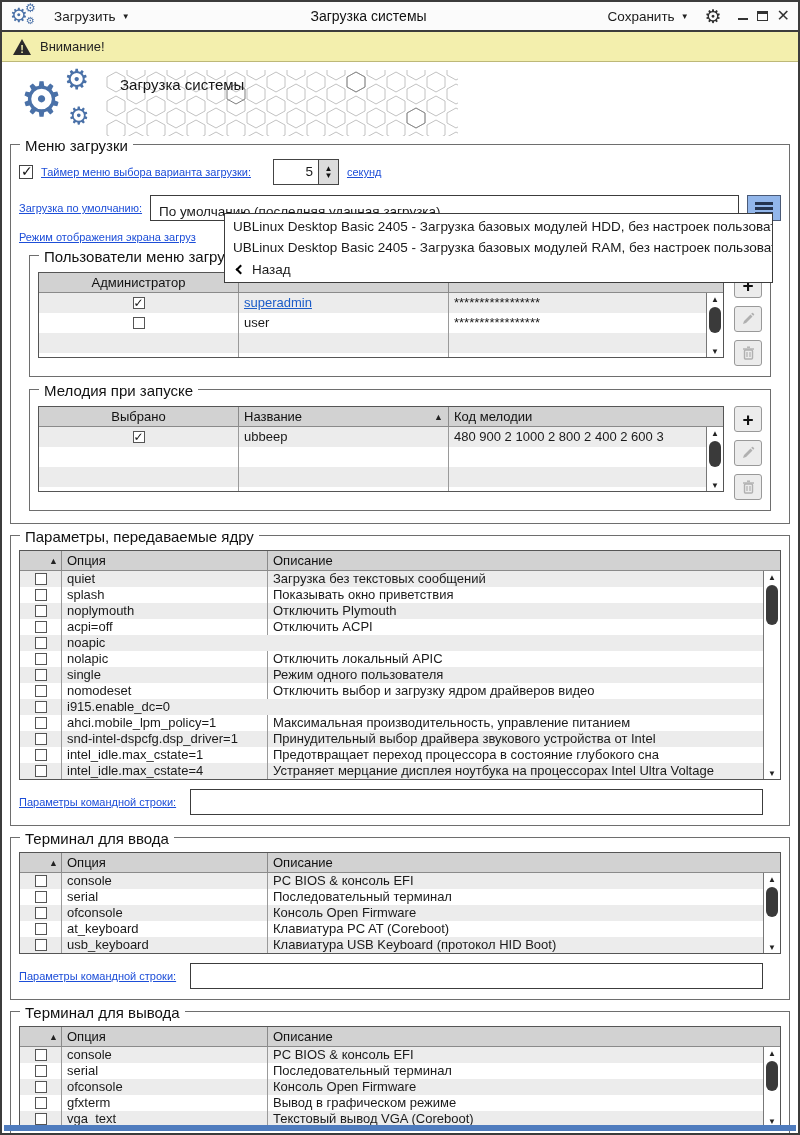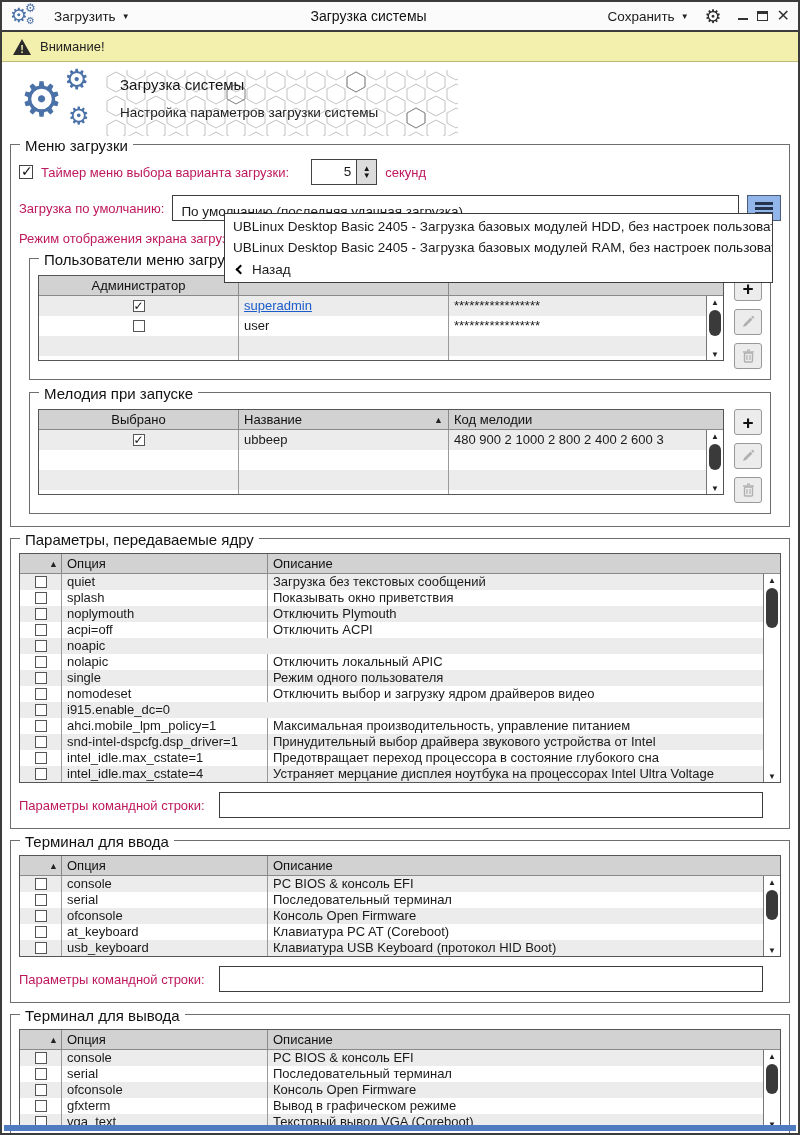--- a/index.html
+++ b/index.html
@@ -41,21 +41,21 @@
   .gears-big .g3{font-size:24px;left:48px;top:34px;}
   .banner-text{position:absolute;left:110px;top:6px;}
   .banner-title{font-size:15px;color:#161616;}
   .banner-sub{font-size:13.5px;color:#222;margin-top:12px;}
   
   .fs{position:relative;border:1px solid #6e6e6e;margin:0 0 11px;padding:14px 8px 8px;}
   .leg{position:absolute;top:-8px;left:9px;background:#fff;padding:0 5px;font-size:15px;color:#111;}
   .fs-inner{border:1px solid #6e6e6e;margin:12px 10px 2px;padding:16px 8px 10px;position:relative;}
   
   .frow{display:flex;align-items:center;gap:8px;margin-bottom:10px;}
-  .lbl{font-size:13px;color:#be185d;white-space:nowrap;}
+  .lbl{font-size:11px;color:#1d4ed8;white-space:nowrap;text-decoration:underline;}
   .cbx{width:14px;height:14px;border:1px solid #444;background:#fff;position:relative;flex:0 0 auto;}
   .cbx.on::after{content:"✓";position:absolute;left:1px;top:-3px;font-size:14px;font-weight:bold;color:#111;}
   .spin{display:flex;height:26px;border:1px solid #444;margin-left:14px;}
   .spin-val{width:44px;background:#fff;font-size:13.5px;text-align:right;padding:4px 5px 0 0;}
   .spin-btns{width:20px;background:#dcdcdc;border-left:1px solid #444;display:flex;flex-direction:column;
     align-items:center;justify-content:center;}
   .spin-btns span{font-size:8px;line-height:7px;color:#111;}
   .txtfield{flex:1;height:26px;border:1px solid #3c3c3c;background:#fff;font-size:13.5px;
     padding:8px 8px 0;white-space:nowrap;overflow:hidden;}
   .menu-btn{width:34px;height:26px;background:var(--menubtn);border:1px solid #4a5a77;
@@ -169,21 +169,20 @@
         <path d="M250 2 L259 7 L259 17 L250 22 L241 17 L241 7 Z" fill="none" stroke="#8a8a8a"></path>
         <path d="M310 38 L319 43 L319 53 L310 58 L301 53 L301 43 Z" fill="none" stroke="#8a8a8a"></path>
       </svg>
       <span class="gears-big">
         <span class="g g1">⚙</span>
         <span class="g g2">⚙</span>
         <span class="g g3">⚙</span>
       </span>
       <div class="banner-text">
         <div class="banner-title">Загрузка системы</div>
-        <div class="banner-sub">Настройка параметров загрузки системы</div>
       </div>
     </div>
 
     <div class="fs" style="padding-bottom:10px;">
       <span class="leg">Меню загрузки</span>
 
       <div class="frow">
         <span class="cbx on"></span>
         <span class="lbl">Таймер меню выбора варианта загрузки:</span>
         <span class="spin">

